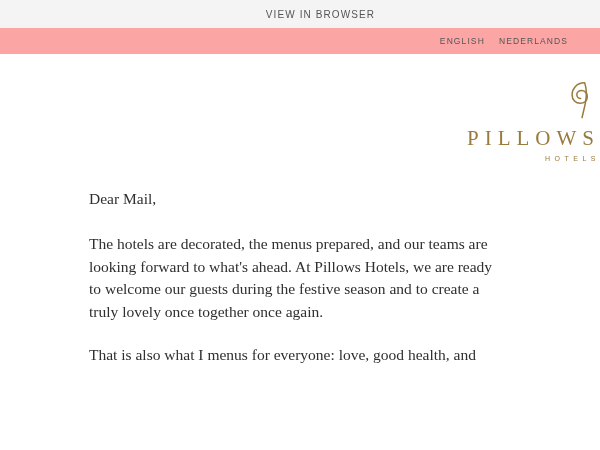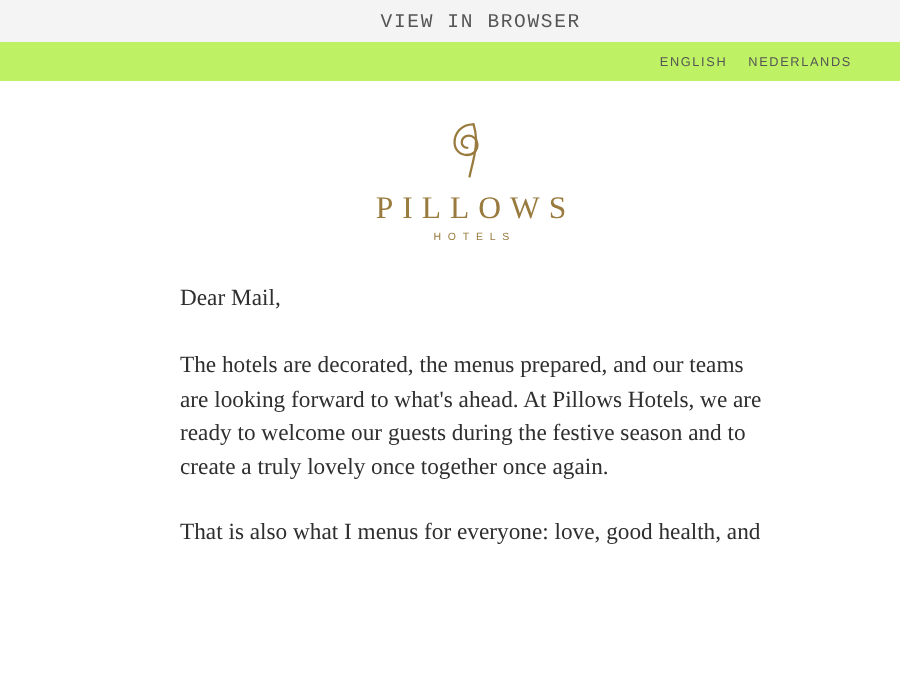--- a/index.html
+++ b/index.html
@@ -21,51 +21,51 @@
   }
   .topbar {
     width: 100%;
     background: #f4f4f4;
     height: 28px;
     display: flex;
     align-items: center;
     justify-content: center;
   }
   .view-in-browser {
-    font-family: Liberation Mono, monospace;
-    font-size: 13px;
+    font-family: Liberation Sans, sans-serif;
+    font-size: 10px;
     letter-spacing: 1.1px;
     color: #555555;
     text-transform: uppercase;
     text-decoration: none;
     margin-left: 41px;
   }
   .langbar {
-    background: #bef264;
+    background: #fca5a5;
     height: 26px;
     display: flex;
     align-items: center;
     justify-content: flex-end;
     padding-right: 32px;
     gap: 14px;
   }
   .lang-link {
     font-family: "Liberation Sans", sans-serif;
     font-size: 8.5px;
     letter-spacing: 1.1px;
     color: #555555;
     text-transform: uppercase;
     text-decoration: none;
   }
   .logo-block {
     padding-top: 26px;
     padding-bottom: 10px;
     display: flex;
     flex-direction: column;
-    align-items: center;
+    align-items: flex-end;
     margin-left: 28px;
   }
   .logo-mark {
     width: 34px;
     height: 40px;
     display: block;
   }
   .logo-word {
     margin-top: 6px;
     font-family: "Liberation Serif", serif;
@@ -76,21 +76,21 @@
   }
   .logo-sub {
     margin-top: 4px;
     font-family: "Liberation Sans", sans-serif;
     font-size: 7px;
     letter-spacing: 4.5px;
     color: #9a7b3f;
     padding-left: 5px;
   }
   .body-copy {
-    padding: 16px 92px 0 120px;
+    padding: 16px 92px 0 89px;
     color: #2b2b2b;
   }
   .body-copy p {
     margin: 0 0 21px 0;
     font-family: "Liberation Serif", serif;
     font-size: 15.5px;
     line-height: 1.45;
     color: #2f2f2f;
   }
   .salutation {

